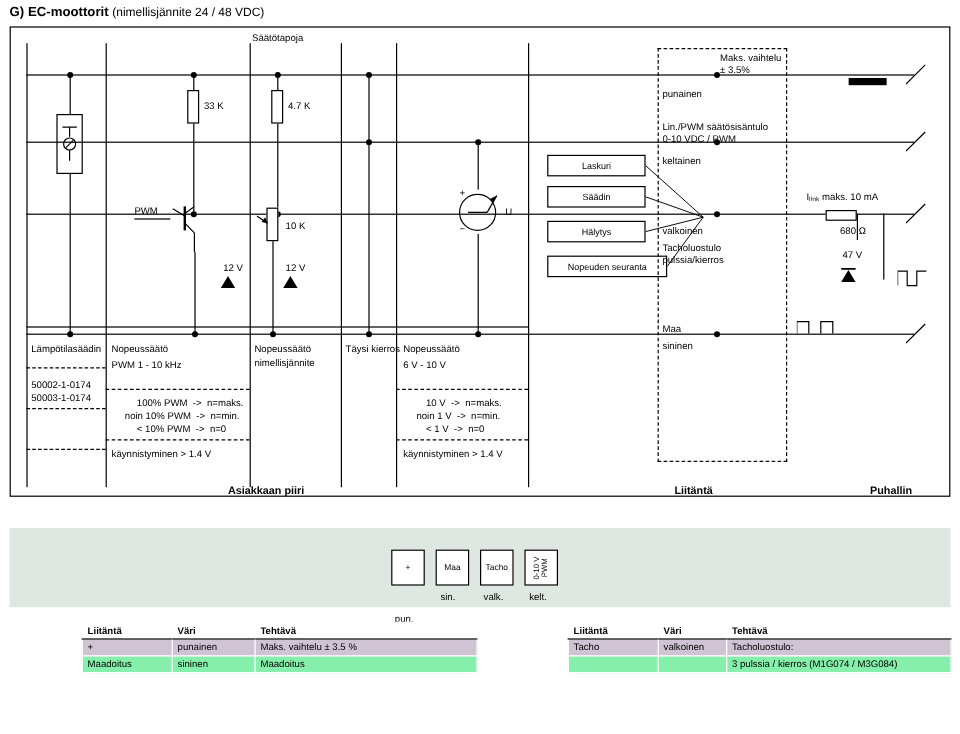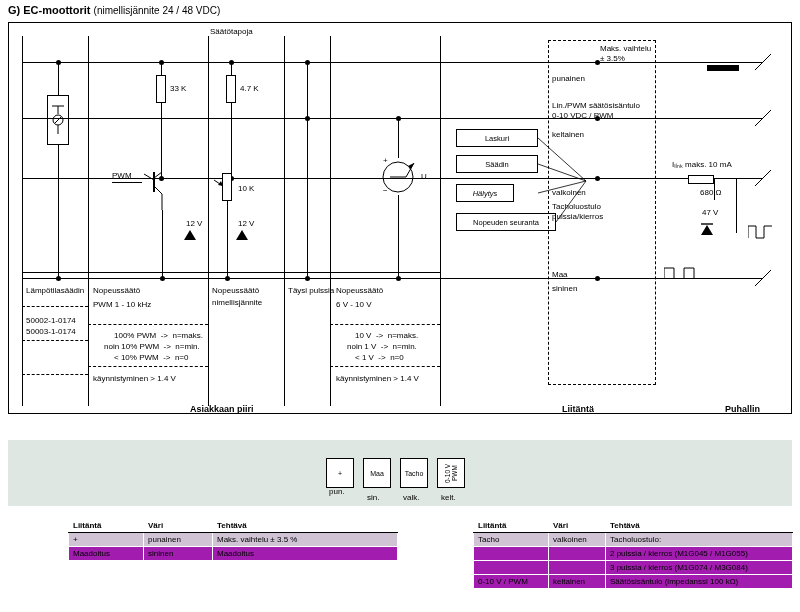--- a/index.html
+++ b/index.html
@@ -26,21 +26,21 @@
   .bold-b{font-weight:bold;text-align:right;}
   .cbox{position:absolute;border:1px solid #000;box-sizing:border-box;background:#fff;
         display:flex;align-items:center;justify-content:center;text-align:center;font-size:7.5px;}
   .tinybox{position:absolute;border:1px solid #000;box-sizing:border-box;background:#fff;
         display:flex;align-items:center;justify-content:center;text-align:center;font-size:7px;}
   .band{position:absolute;background:#dfe7e3;}
   .tbl{position:absolute;border-collapse:collapse;font-size:8px;}
   .tbl td,.tbl th{border:1px solid #ffffff;padding:2px 4px;text-align:left;font-weight:normal;}
   .hdr td{background:#ffffff;font-weight:bold;border-bottom:1px solid #000;}
   .row1 td{background:#cfc3d4;}
-  .row2 td{background:#a21caf;}
+  .row2 td{background:#86efac;}
   .vtxt{writing-mode:vertical-rl;transform:rotate(180deg);}
 </style>
 </head>
 <body>
 
 <div class="abs ttl" style="left:8px;top:4px;">
   <span>G) EC-moottorit</span>
   <span class="reg">(nimellisjännite 24 / 48 VDC)</span>
 </div>
 
@@ -168,21 +168,21 @@
 <div class="lbl" style="left:383px;top:156px;">+</div>
 <div class="lbl" style="left:383px;top:186px;">−</div>
 <div class="lbl" style="left:421px;top:172px;">U</div>
 <div class="vline" style="left:398px;top:118px;height:40px;"></div>
 <div class="vline" style="left:398px;top:195px;height:83px;"></div>
 <div class="dot" style="left:395.5px;top:115.5px;"></div>
 <div class="dot" style="left:395.5px;top:275.5px;"></div>
 
 <div class="cbox" style="left:456px;top:129px;width:82px;height:18px;">Laskuri</div>
 <div class="cbox" style="left:456px;top:155px;width:82px;height:18px;">Säädin</div>
-<div class="cbox" style="left:456px;top:184px;width:58px;height:18px;font-style:italic;">Hälytys</div>
+<div class="cbox" style="left:456px;top:184px;width:82px;height:18px;">Hälytys</div>
 <div class="cbox" style="left:456px;top:213px;width:100px;height:18px;">Nopeuden seuranta</div>
 
 <div class="abs" style="left:538px;top:129px;width:52px;height:110px;">
   <svg width="52" height="110">
     <line x1="0" y1="9" x2="48" y2="52" stroke="#000" stroke-width="0.8"></line>
     <line x1="0" y1="35" x2="48" y2="52" stroke="#000" stroke-width="0.8"></line>
     <line x1="0" y1="64" x2="48" y2="52" stroke="#000" stroke-width="0.8"></line>
     <line x1="18" y1="93" x2="48" y2="52" stroke="#000" stroke-width="0.8"></line>
   </svg>
 </div>
@@ -255,39 +255,39 @@
 <div class="dashh" style="left:88px;top:324px;width:120px;"></div>
 <div class="lbl" style="left:114px;top:331px;">100% PWM  -&gt;  n=maks.</div>
 <div class="lbl" style="left:104px;top:342px;">noin 10% PWM  -&gt;  n=min.</div>
 <div class="lbl" style="left:114px;top:353px;">&lt; 10% PWM  -&gt;  n=0</div>
 <div class="dashh" style="left:88px;top:366px;width:120px;"></div>
 <div class="lbl" style="left:93px;top:374px;">käynnistyminen &gt; 1.4 V</div>
 
 <div class="lbl" style="left:212px;top:286px;">Nopeussäätö</div>
 <div class="lbl" style="left:212px;top:298px;">nimellisjännite</div>
 
-<div class="lbl" style="left:288px;top:286px;">Täysi pulssia</div>
+<div class="lbl" style="left:288px;top:286px;">Täysi kierros</div>
 
 <div class="lbl" style="left:336px;top:286px;">Nopeussäätö</div>
 <div class="lbl" style="left:336px;top:300px;">6 V - 10 V</div>
 <div class="dashh" style="left:330px;top:324px;width:110px;"></div>
 <div class="lbl" style="left:355px;top:331px;">10 V  -&gt;  n=maks.</div>
 <div class="lbl" style="left:347px;top:342px;">noin 1 V  -&gt;  n=min.</div>
 <div class="lbl" style="left:355px;top:353px;">&lt; 1 V  -&gt;  n=0</div>
 <div class="dashh" style="left:330px;top:366px;width:110px;"></div>
 <div class="lbl" style="left:336px;top:374px;">käynnistyminen &gt; 1.4 V</div>
 
 <div class="lbl bold-b" style="left:190px;top:404px;font-size:9px;">Asiakkaan piiri</div>
 <div class="lbl bold-b" style="left:562px;top:404px;font-size:9px;">Liitäntä</div>
 <div class="lbl bold-b" style="left:725px;top:404px;font-size:9px;">Puhallin</div>
 
 <div class="band" style="left:8px;top:440px;width:784px;height:66px;"></div>
 
 <div class="tinybox" style="left:326px;top:458px;width:28px;height:30px;">+</div>
-<div class="lbl" style="left:329px;top:487px;text-align:right;">pun.</div>
+<div class="lbl" style="left:329px;top:511px;text-align:right;">pun.</div>
 
 <div class="tinybox" style="left:363px;top:458px;width:28px;height:30px;">Maa</div>
 <div class="lbl" style="left:367px;top:493px;">sin.</div>
 
 <div class="tinybox" style="left:400px;top:458px;width:28px;height:30px;">Tacho</div>
 <div class="lbl" style="left:403px;top:493px;">valk.</div>
 
 <div class="tinybox" style="left:437px;top:458px;width:28px;height:30px;">
   <span class="vtxt" style="font-size:6.5px;line-height:1;">0-10 V
 PWM</span>
@@ -322,26 +322,16 @@
     <td>Tehtävä</td>
   </tr>
   <tr class="row1">
     <td>Tacho</td>
     <td>valkoinen</td>
     <td>Tacholuostulo:</td>
   </tr>
   <tr class="row2">
     <td></td>
     <td></td>
-    <td>2 pulssia / kierros (M1G045 / M1G055)</td>
-  </tr>
-  <tr class="row2">
-    <td></td>
-    <td></td>
     <td>3 pulssia / kierros (M1G074 / M3G084)</td>
-  </tr>
-  <tr class="row2">
-    <td>0-10 V / PWM</td>
-    <td>keltainen</td>
-    <td>Säätösisäntulo (impedanssi 100 kΩ)</td>
   </tr>
 </tbody>
   </table>
 
 </body></html>

